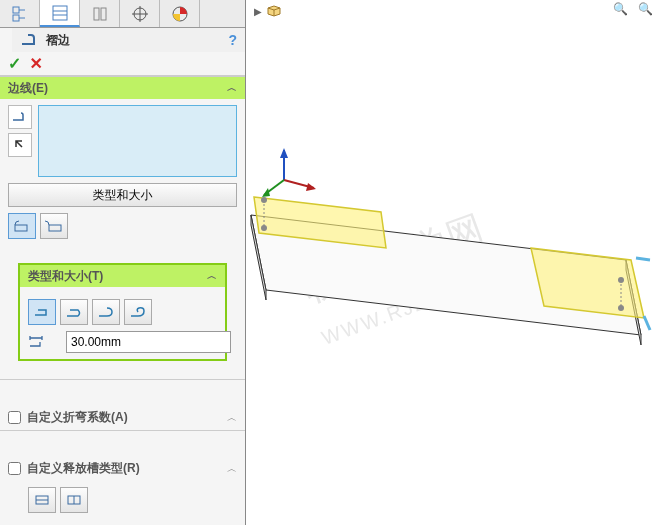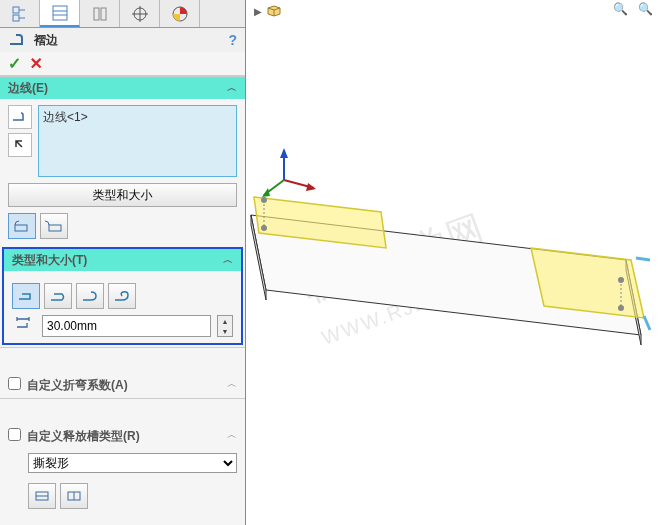--- a/index.html
+++ b/index.html
@@ -1,46 +1,46 @@
 <!DOCTYPE html>
 <html><head>
 <meta charset="utf-8">
 <style>
 *{box-sizing:border-box;margin:0;padding:0;font-family:"Microsoft YaHei",Arial,sans-serif;font-size:12px;}
 body{background:#fff;width:659px;height:525px;overflow:hidden;position:relative;}
 .panel{width:246px;height:525px;border-right:1px solid #888;background:#f5f5f5;display:flex;flex-direction:column;}
 .tabs{display:flex;height:28px;border-bottom:1px solid #999;background:#ebebeb;}
 .tab{width:40px;display:flex;align-items:center;justify-content:center;border-right:1px solid #bbb;cursor:pointer;}
 .tab.active{background:#fff;border-bottom:2px solid #4a90d9;}
-.header{height:24px;display:flex;align-items:center;justify-content:space-between;padding:0 8px;background:#f0f0f0;}
+.header{height:24px;display:flex;align-items:center;justify-content:space-between;padding:0 8px;background:#f0f0f0;margin-left:12px;}
 .title{display:flex;align-items:center;gap:6px;font-weight:bold;color:#333;}
 .help{color:#4a90d9;font-size:14px;font-weight:bold;cursor:pointer;}
 .actions{height:24px;display:flex;align-items:center;gap:8px;padding:0 8px;border-bottom:1px solid #ccc;}
 .ok{color:#2a9d2a;font-size:16px;font-weight:bold;cursor:pointer;}
 .cancel{color:#d62828;font-size:16px;font-weight:bold;cursor:pointer;}
 .section{border-top:1px solid #ccc;}
-.sec-header{height:22px;display:flex;align-items:center;justify-content:space-between;padding:0 8px;background:#5eead4;cursor:pointer;font-weight:bold;color:#555;}
+.sec-header{height:22px;display:flex;align-items:center;justify-content:space-between;padding:0 8px;background:#bef264;cursor:pointer;font-weight:bold;color:#555;}
 .chev{color:#666;font-size:10px;}
 .sec-body{padding:6px 8px;}
 .edge-row{display:flex;gap:6px;align-items:flex-start;}
 .edge-icons{display:flex;flex-direction:column;gap:4px;width:24px;}
 .mini-icon{width:24px;height:24px;display:flex;align-items:center;justify-content:center;border:1px solid #bbb;background:#fff;}
 .edge-list{flex:1;height:72px;border:1px solid #5cb3e0;background:#d9edf7;padding:2px 4px;color:#333;overflow:auto;}
 .edge-item{padding:1px 0;}
 .wide-btn{width:100%;height:24px;margin-top:6px;border:1px solid #aaa;background:linear-gradient(#fdfdfd,#e5e5e5);cursor:pointer;}
 .icon-row{display:flex;gap:4px;margin-top:6px;}
 .icon-btn{width:28px;height:26px;border:1px solid #aaa;background:linear-gradient(#fdfdfd,#e5e5e5);display:flex;align-items:center;justify-content:center;cursor:pointer;}
 .icon-btn.sel{background:#d0e4f5;border-color:#5b9bd5;}
-.redbox{border:2px solid #1d4ed8;margin:2px;}
-.input-row{display:flex;align-items:flex-start;gap:6px;margin-top:6px;}
+.redbox{border:2px solid #84cc16;margin:18px;}
+.input-row{display:flex;align-items:center;gap:20px;margin-top:6px;}
 .input-row .lbl{width:24px;display:flex;justify-content:center;color:#4a80c0;font-weight:bold;}
 .num-input{flex:1;height:22px;border:1px solid #999;padding:0 4px;background:#fff;}
 .spinner{width:16px;height:22px;display:flex;flex-direction:column;border:1px solid #999;background:#eee;}
 .spin-btn{flex:1;display:flex;align-items:center;justify-content:center;font-size:7px;color:#444;cursor:pointer;}
-.chk-row{display:flex;gap:6px;padding:4px 8px;margin-top:25px;}
+.chk-row{display:flex;align-items:center;gap:6px;padding:4px 8px;margin-top:25px;}
 .chk-row input{width:13px;height:13px;}
 .select-row{display:flex;align-items:center;gap:6px;padding:4px 8px 4px 28px;}
 .select-row select{flex:1;height:20px;border:1px solid #999;background:#fff;}
 .viewport{position:absolute;left:246px;top:0;right:0;bottom:0;background:#fff;}
 .tree{position:absolute;left:8px;top:4px;display:flex;align-items:center;gap:4px;color:#333;}
 .tree .arrow{color:#666;font-size:10px;cursor:pointer;}
 .watermark{position:absolute;left:60px;top:230px;transform:rotate(-20deg);font-size:36px;color:#e8e8e8;font-family:Arial;letter-spacing:2px;pointer-events:none;}
 svg.scene{position:absolute;left:0;top:0;width:100%;height:100%;}
 .top-glyphs{position:absolute;right:6px;top:2px;display:flex;gap:10px;color:#4a90d9;font-size:11px;}
 </style>
@@ -115,21 +115,20 @@
                 <path d="M2 10 L12 10 L12 5 Q12 3 10 3" fill="none" stroke="#3a6aa0" stroke-width="1.5"></path>
               </svg>
             </div>
           <div class="mini-icon">
               <svg width="16" height="16">
                 <path d="M4 4 L10 10 M10 4 L4 4 L4 10" fill="none" stroke="#333" stroke-width="1.5"></path>
               </svg>
             </div>
         </div>
         <div class="edge-list">
-          <div class="edge-item">边线&lt;1&gt;</div>
         </div>
       </div>
       <button class="wide-btn">类型和大小</button>
       <div class="icon-row">
         <div class="icon-btn sel">
             <svg width="18" height="14">
               <rect x="2" y="6" width="12" height="6" fill="none" stroke="#3a6aa0"></rect>
               <path d="M2 6 Q2 2 6 2" fill="none" stroke="#3a6aa0"></path>
             </svg>
           </div>
@@ -192,25 +191,20 @@
       <span style="font-weight:bold;color:#555;">自定义折弯系数(A)</span>
       <span class="chev" style="margin-left:auto;">︿</span>
     </div>
   </div>
 
   <div class="section">
     <div class="chk-row">
       <input type="checkbox" style="">
       <span style="font-weight:bold;color:#555;">自定义释放槽类型(R)</span>
       <span class="chev" style="margin-left:auto;">︿</span>
-    </div>
-    <div class="select-row">
-      <select>
-        <option>撕裂形</option>
-      </select>
     </div>
     <div class="icon-row" style="padding:0 8px 6px 28px;">
       <div class="icon-btn">
           <svg width="18" height="14">
             <rect x="3" y="3" width="12" height="8" fill="none" stroke="#3a6aa0"></rect>
             <line x1="3" y1="7" x2="15" y2="7" stroke="#3a6aa0"></line>
           </svg>
         </div>
       <div class="icon-btn">
           <svg width="18" height="14">

